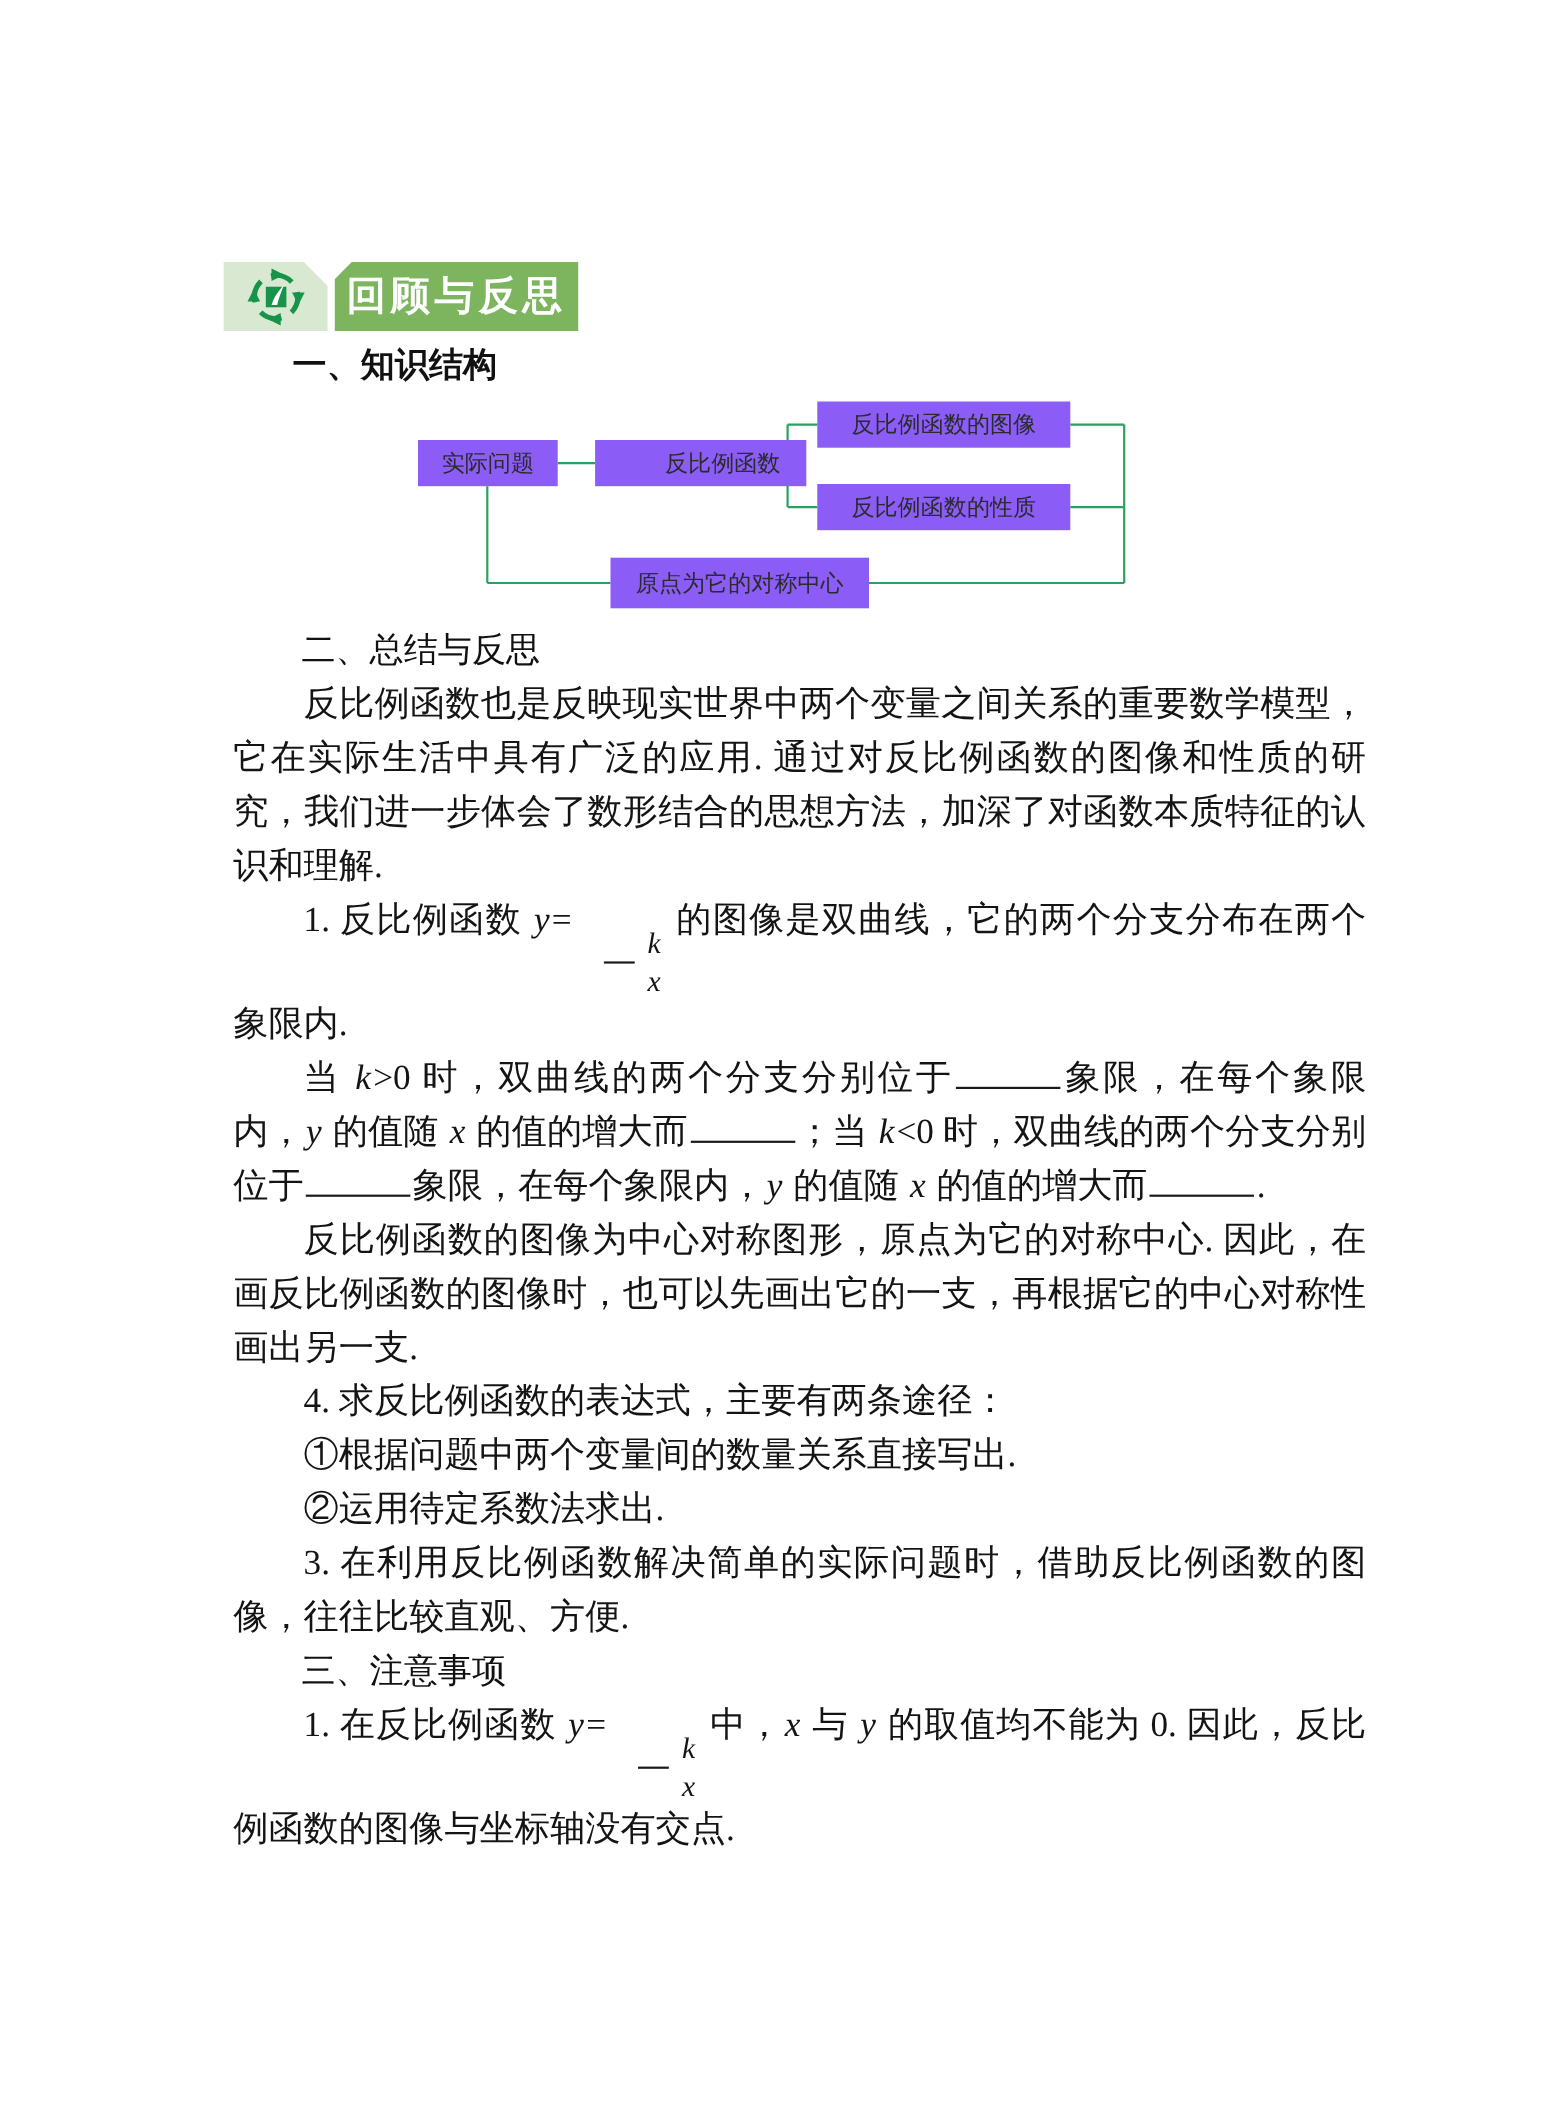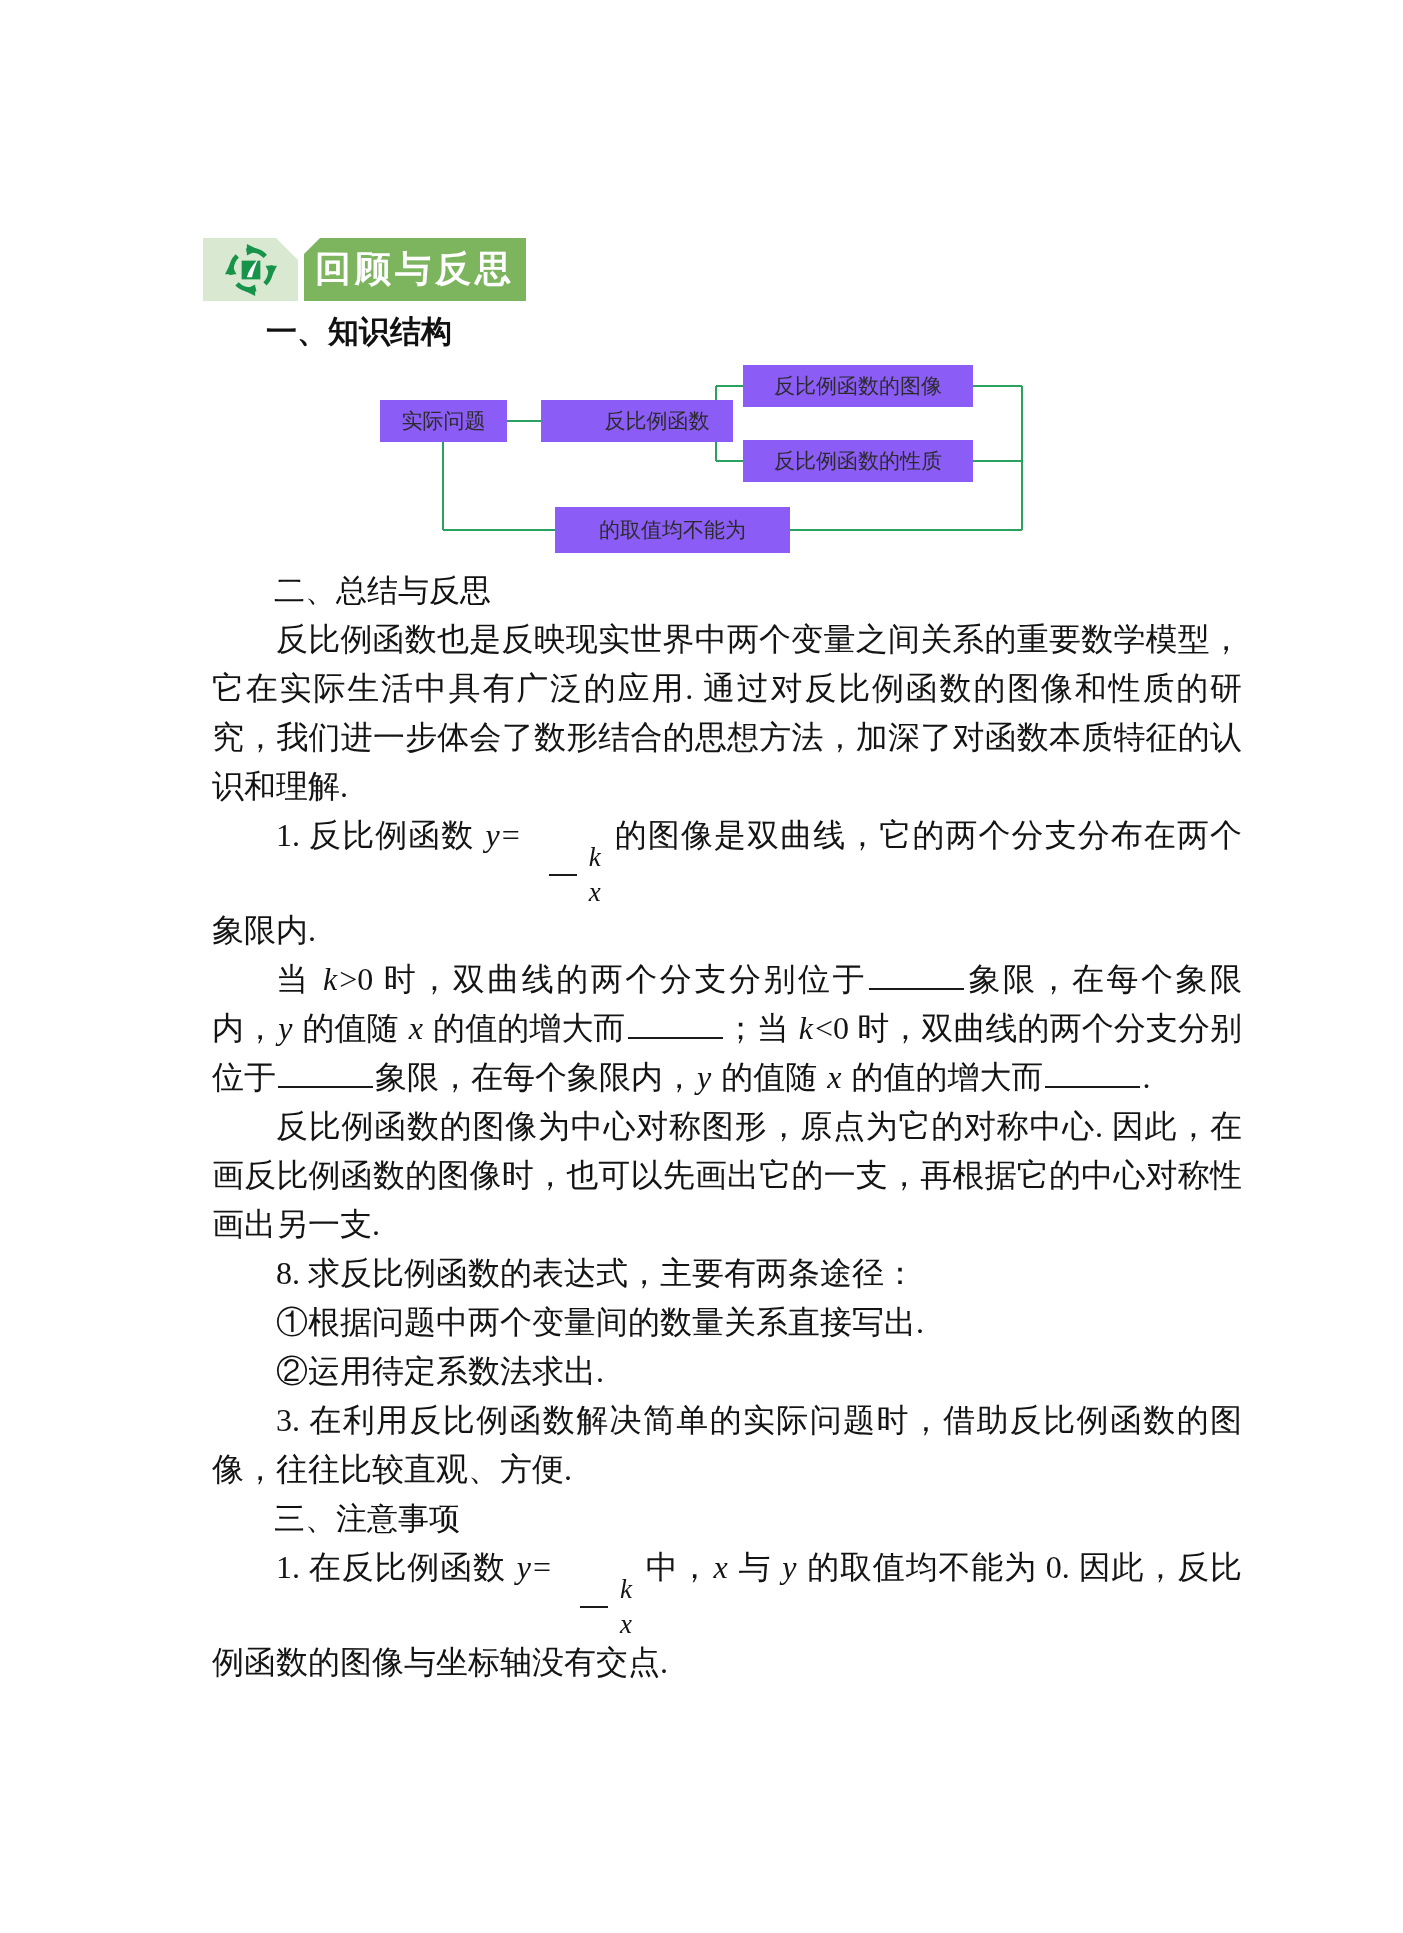--- a/index.html
+++ b/index.html
@@ -90,40 +90,40 @@
         <path d="M1022 31 V175"></path>
         <path d="M1022 175 H790"></path>
         <path d="M443 87 V175"></path>
         <path d="M443 175 H555"></path>
       </g>
     </svg>
     <div class="dnode n-practical">实际问题</div>
     <div class="dnode n-inverse">反比例函数</div>
     <div class="dnode n-graph">反比例函数的图像</div>
     <div class="dnode n-property">反比例函数的性质</div>
-    <div class="dnode n-application">的取值均不能为</div>
+    <div class="dnode n-application">原点为它的对称中心</div>
   </div>
 
   <div class="body-block">
 
     <h3 class="sec-heading">二、总结与反思</h3>
 
     <p><span>反比例函数也是反映现实世界中两个变量之间关系的重要数学模型，它在实际生活中具有广泛的应用. 通过对反比例函数的图像和性质的研究，我们进一步体会了数形结合的思想方法，加深了对函数本质特征的认识和理解.</span></p>
 
     <p><span>1. 反比例函数 </span><span class="var">y</span><span>=</span><span class="frac">
           <span class="fnum">k</span>
           <span class="fbar"></span>
           <span class="fden">x</span>
         </span><span> 的图像是双曲线，它的两个分支分布在两个象限内.</span></p>
 
     <p><span>当 </span><span class="var">k</span><span>&gt;0 时，双曲线的两个分支分别位于</span><span class="blank"></span><span>象限，在每个象限内，</span><span class="var">y</span><span> 的值随 </span><span class="var">x</span><span> 的值的增大而</span><span class="blank"></span><span>；当 </span><span class="var">k</span><span>&lt;0 时，双曲线的两个分支分别位于</span><span class="blank"></span><span>象限，在每个象限内，</span><span class="var">y</span><span> 的值随 </span><span class="var">x</span><span> 的值的增大而</span><span class="blank"></span><span>.</span></p>
 
     <p><span>反比例函数的图像为中心对称图形，原点为它的对称中心. 因此，在画反比例函数的图像时，也可以先画出它的一支，再根据它的中心对称性画出另一支.</span></p>
 
-    <p><span>8. 求反比例函数的表达式，主要有两条途径：</span></p>
+    <p><span>4. 求反比例函数的表达式，主要有两条途径：</span></p>
 
     <p><span>①根据问题中两个变量间的数量关系直接写出.</span></p>
 
     <p><span>②运用待定系数法求出.</span></p>
 
     <p><span>3. 在利用反比例函数解决简单的实际问题时，借助反比例函数的图像，往往比较直观、方便.</span></p>
 
     <h3 class="sec-heading">三、注意事项</h3>
 
     <p><span>1. 在反比例函数 </span><span class="var">y</span><span>=</span><span class="frac">

